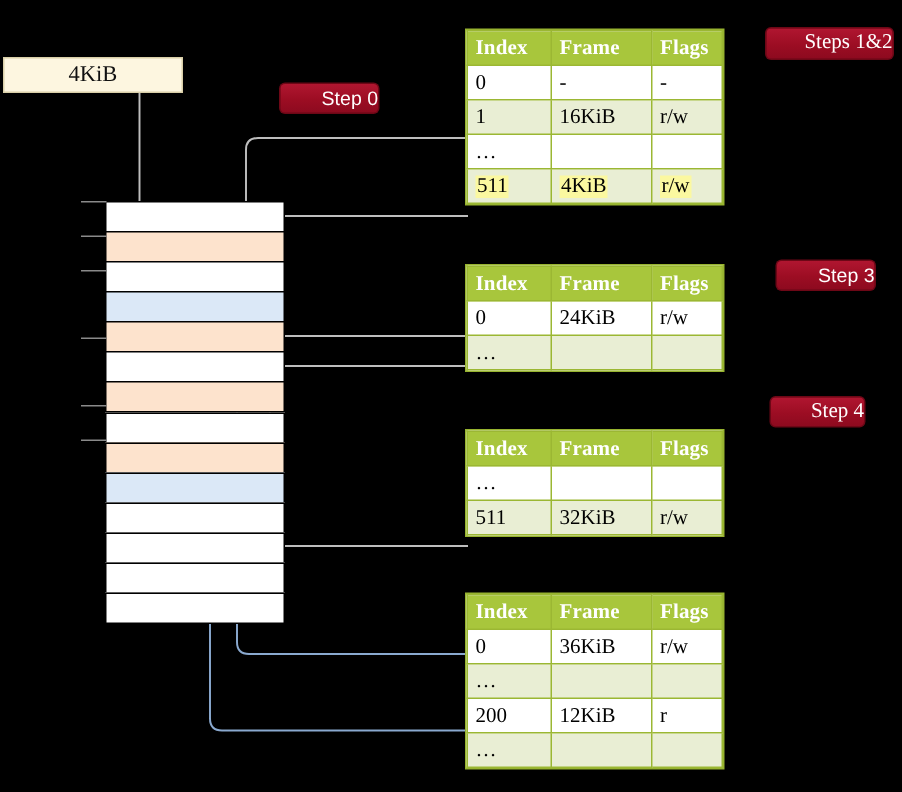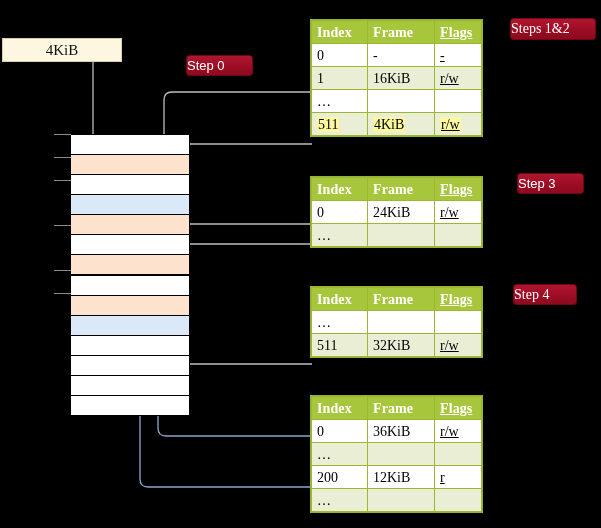--- a/index.html
+++ b/index.html
@@ -10,21 +10,21 @@
   }
   .stage{position:absolute;inset:0;}
 
   
   .badge{
     position:absolute;
     background:#a00f26;
     background-image:linear-gradient(to bottom,#b01630 0%,#9c0d23 55%,#8d0a1f 100%);
     color:#fff;
     border-radius:3px;
-    text-align:left;
+    text-align:right;
     line-height:1;
     white-space:nowrap;
     box-shadow:0 0 0 1px #6d0716;
   }
   .badge.serifb{font-family:"Liberation Serif",serif;}
   .badge.sansb{font-family:"Liberation Sans",sans-serif;margin-top:16px;}
 
   
   .kib-box{
     position:absolute;
@@ -74,21 +74,21 @@
   .ptable th{
     background:#a8c63c;
     color:#ffffff;
     font-weight:bold;
     letter-spacing:.1px;
   }
   .ptable tr.alt td{background:#e9eed4;}
   .ptable tr.plain td{background:#ffffff;}
   .ptable td.c-index{width:56px;}
   .ptable td.c-frame,.ptable th.c-frame{width:67px;}
-  .ptable td.c-flags,.ptable th.c-flags{width:47px;text-decoration:underline;}
+  .ptable td.c-flags,.ptable th.c-flags{width:47px;}
   .ptable th.c-index{width:56px;}
   .hl{background:#fbf8a0 !important;box-shadow:none;padding:0 1px;}
   .dots{letter-spacing:1px;}
 
   
   svg.wires{position:absolute;left:0;top:0;width:601px;height:528px;overflow:visible;}
   .gwire{fill:none;stroke:#bdbdbd;stroke-width:1.3;}
   .bwire{fill:none;stroke:#8aa9cf;stroke-width:1.3;}
   .gfill{fill:#bdbdbd;}
   .bfill{fill:#6f93c4;}
@@ -175,21 +175,21 @@
   </div>
 
   <div class="badge serifb" style="left:511px;top:19px;width:84px;height:20px;line-height:20px;font-size:14px;">
     <span>Steps 1&amp;2</span>
   </div>
 
   <div class="badge sansb" style="left:518px;top:158px;width:65px;height:19px;line-height:19px;font-size:13px;">
     <span>Step 3</span>
   </div>
 
-  <div class="badge serifb" style="left:514px;top:265px;width:62px;height:19px;line-height:19px;font-size:14px;margin-top:20px;">
+  <div class="badge serifb" style="left:514px;top:265px;width:62px;height:19px;line-height:19px;font-size:14px;">
     <span>Step 4</span>
   </div>
 
   <table class="ptable" style="left:311px;top:20px;">
       <thead>
         <tr>
           <th class="c-index">Index</th>
           <th class="c-frame">Frame</th>
           <th class="c-flags">Flags</th>
         </tr>

